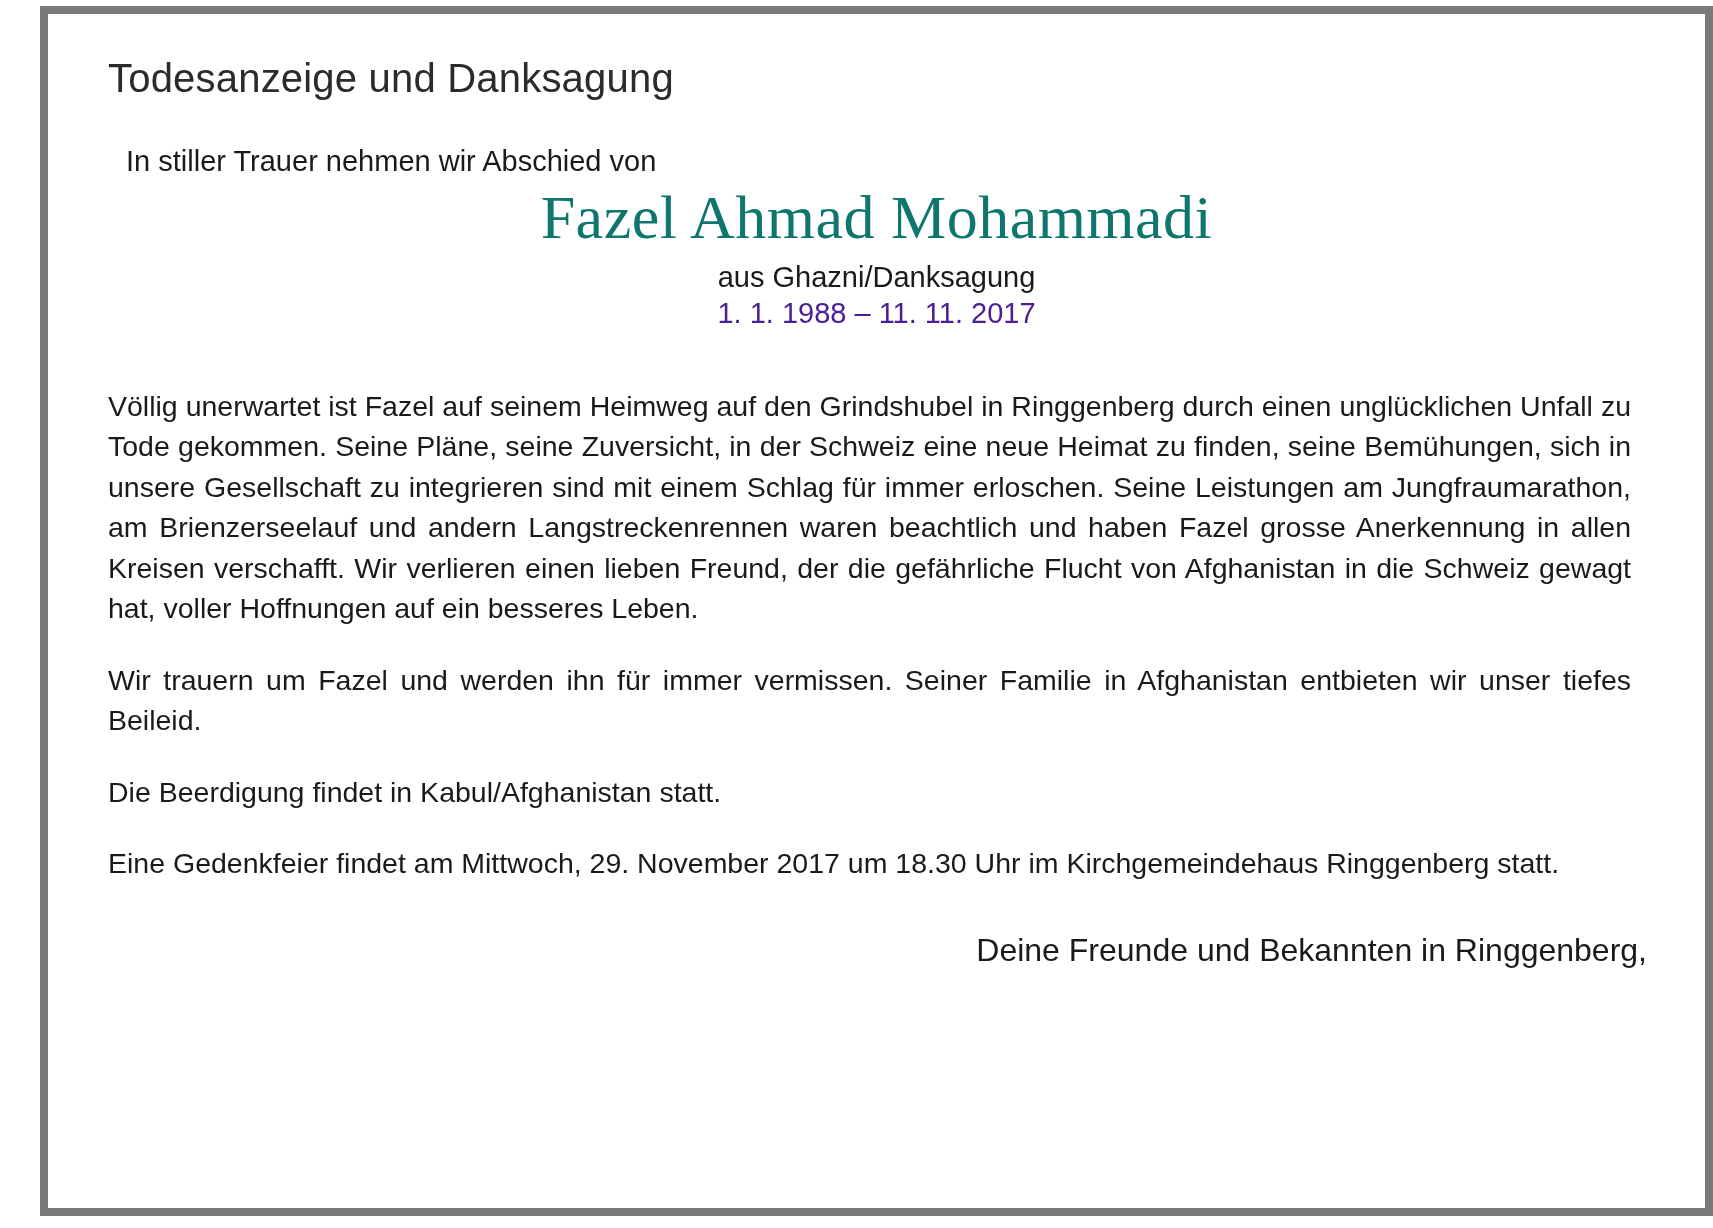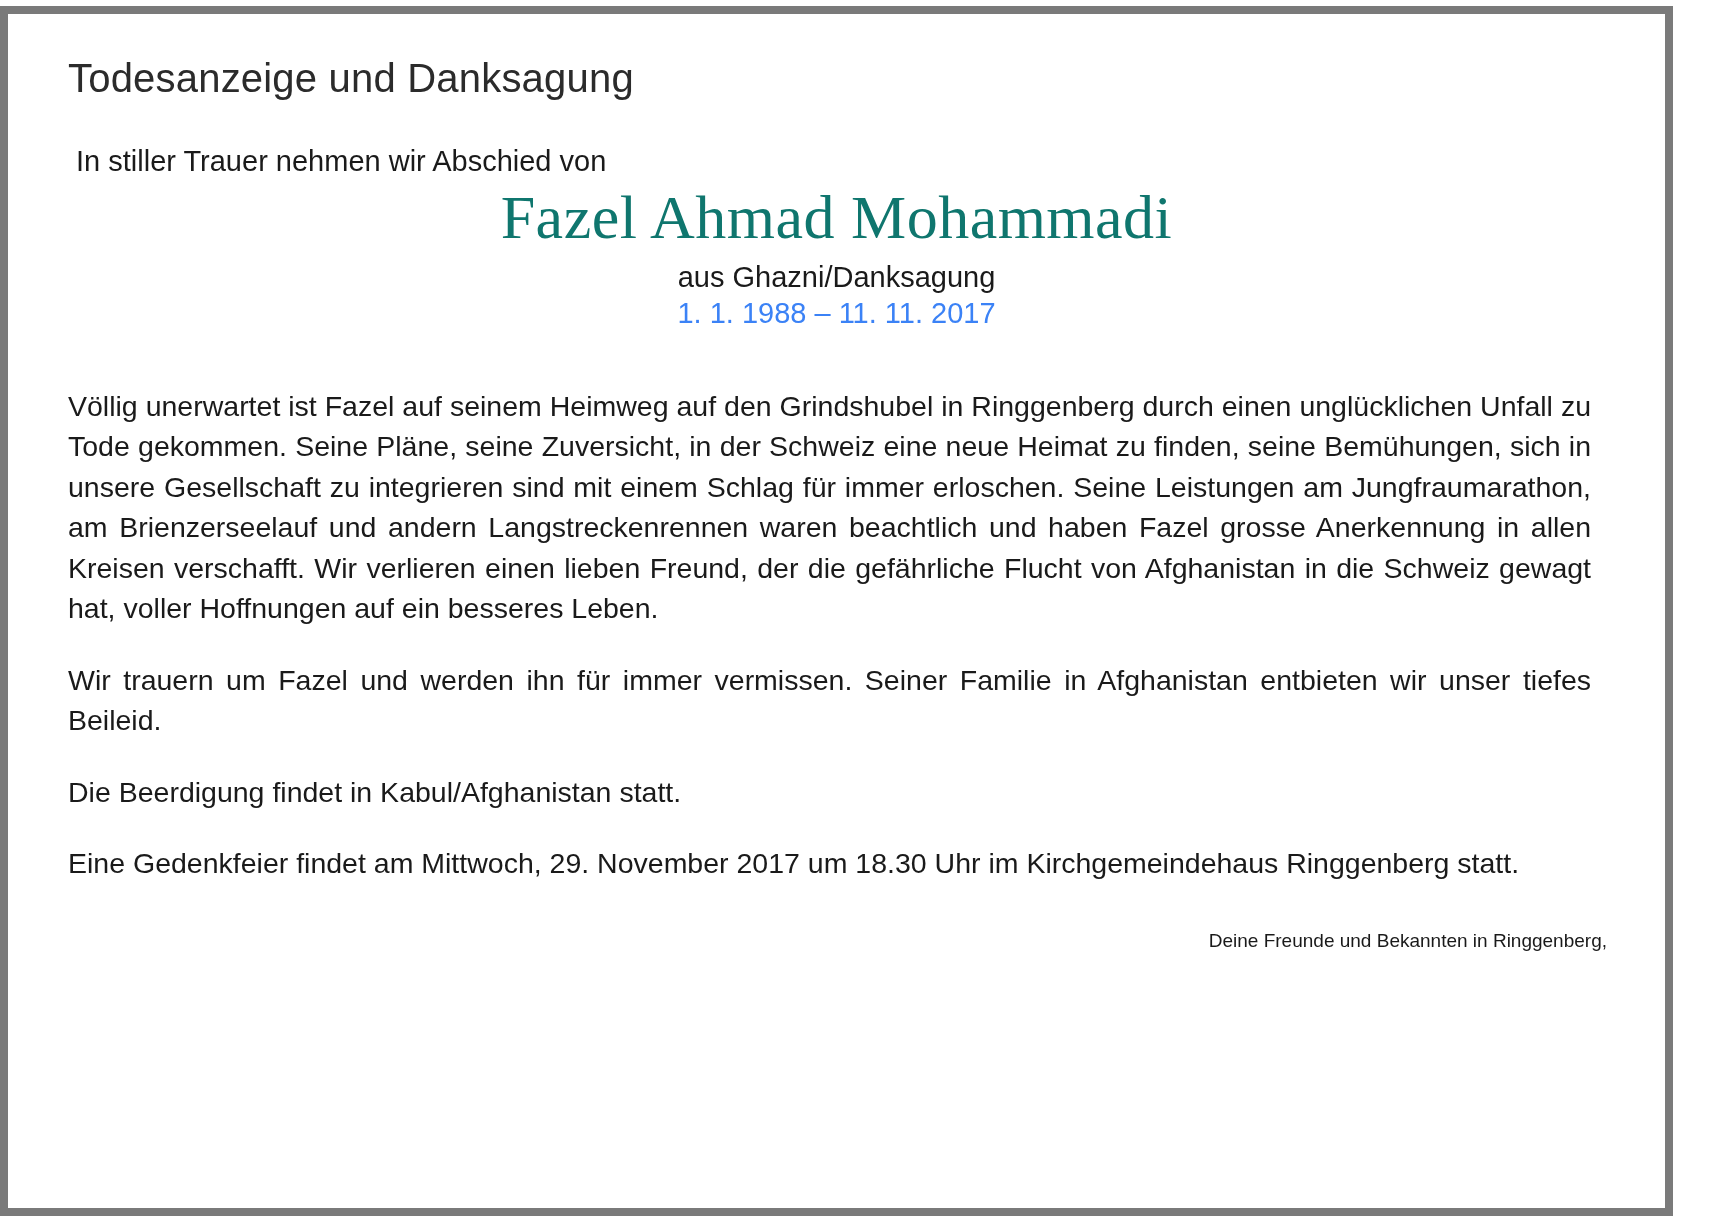--- a/index.html
+++ b/index.html
@@ -13,21 +13,21 @@
     font-family: "Liberation Sans", sans-serif;
     color: #1a1a1a;
   }
   .page {
     width: 1713px;
     height: 1053px;
     box-sizing: border-box;
     background: #ffffff;
     display: flex;
     align-items: flex-start;
-    justify-content: flex-start;
+    justify-content: flex-end;
   }
   .notice-frame {
     box-sizing: border-box;
     width: 1673px;
     height: 1210px;
     margin-top: 6px;
     border: 8px solid #7a7a7a;
     background: #ffffff;
     padding: 28px 56px 20px 56px;
   }
@@ -40,21 +40,21 @@
   .headline {
     font-size: 40px;
     font-weight: 400;
     color: #2b2b2b;
     letter-spacing: 0.2px;
     margin: 14px 0 0 4px;
   }
   .intro {
     font-size: 29px;
     color: #1a1a1a;
-    margin: 44px 0 0 12px;
+    margin: 44px 0 0 22px;
   }
   .name-block {
     text-align: center;
     margin-top: 6px;
   }
   .deceased-name {
     font-family: "Liberation Serif", serif;
     font-size: 62px;
     font-weight: 400;
     line-height: 1.08;
@@ -63,39 +63,39 @@
     white-space: nowrap;
   }
   .origin {
     font-size: 29px;
     margin-top: 10px;
     color: #1a1a1a;
   }
   .dates {
     font-size: 29px;
     margin-top: 3px;
-    color: #3b82f6;
+    color: #4c1d95;
   }
   .body-text {
     font-size: 28.5px;
     line-height: 1.42;
     text-align: justify;
     text-justify: inter-word;
     color: #1a1a1a;
     margin: 0 18px 0 4px;
     hyphens: auto;
   }
   .para-1 { margin-top: 56px; }
   .para-2 { margin-top: 31px; }
   .para-3 { margin-top: 31px; text-align: left; }
   .para-4 { margin-top: 31px; }
   .signature {
     margin-top: 44px;
     text-align: right;
-    font-size: 19px;
+    font-size: 32px;
     line-height: 1.42;
     color: #1a1a1a;
     padding-right: 2px;
   }
 </style>
 </head>
 <body>
 
 <div class="page">
   <div class="notice-frame">

